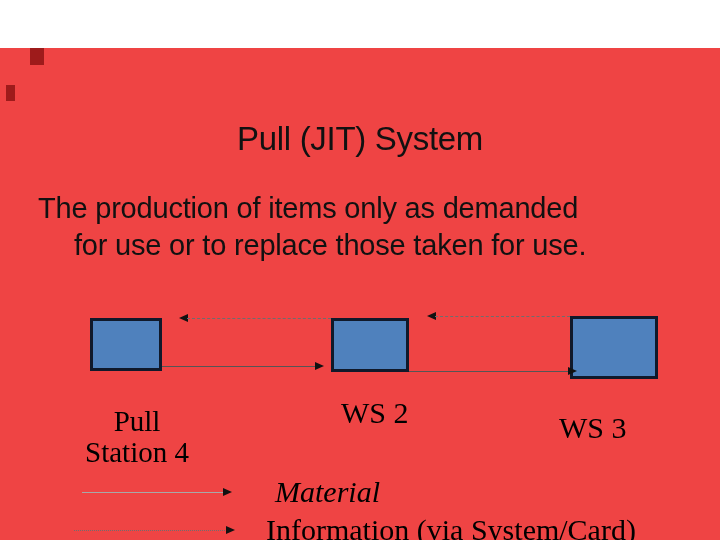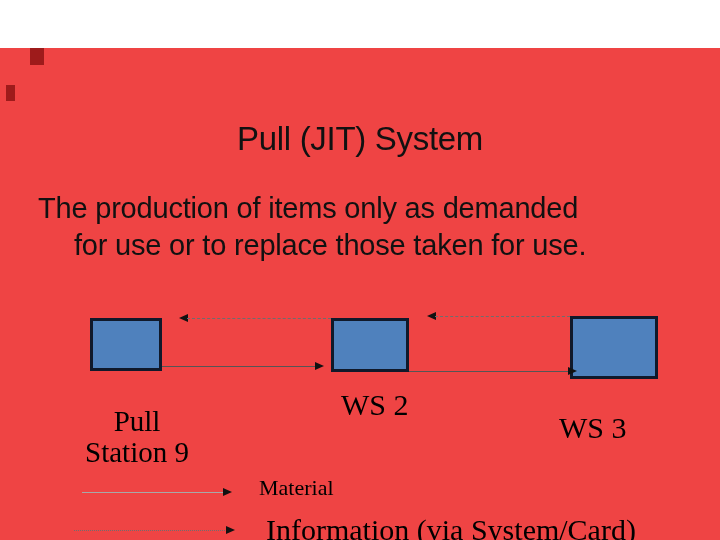--- a/index.html
+++ b/index.html
@@ -49,27 +49,27 @@
   .info-arrow-2 { left:427px; top:264px; width:143px; }
   .mat-arrow-1  { left:162px; top:314px; width:162px; }
   .mat-arrow-2  { left:409px; top:319px; width:168px; }
   .line-span-l  { left:8px; right:0; }
   .line-span-r  { left:0; right:8px; }
 
   
   .serif { font-family:"Liberation Serif", serif; color:#000; }
   .ws1-label { left:75px; top:358px; width:124px; text-align:center;
                font-size:29px; line-height:31px; }
-  .ws2-label { left:341px; top:340px; font-size:30px;text-align:right; }
+  .ws2-label { left:341px; top:348px; font-size:30px;text-align:right; }
   .ws3-label { left:559px; top:363px; font-size:30px; }
 
   
   .legend-mat-arrow  { left:82px; top:440px; width:150px; }
   .legend-info-arrow { left:74px; top:478px; width:161px; }
-  .legend-mat-text   { left:259px; top:427px; font-size:22px; white-space:nowrap; }
+  .legend-mat-text   { left:275px; top:427px; font-size:30px; white-space:nowrap;font-style:italic; }
   .legend-info-text  { left:266px; top:465px; font-size:30px; white-space:nowrap; }
 </style>
 </head>
 <body>
 
 <div class="slide">
 
   <div class="abs accent accent-top"></div>
   <div class="abs accent accent-left"></div>
 
@@ -95,21 +95,21 @@
     <span class="line solid-line line-span-r"></span>
     <span class="head head-right"></span>
   </div>
   <div class="abs arrow mat-arrow-2">
     <span class="line solid-line line-span-r"></span>
     <span class="head head-right"></span>
   </div>
 
   <div class="abs serif ws1-label">
     <div>Pull</div>
-    <div>Station 9</div>
+    <div>Station 4</div>
   </div>
   <div class="abs serif ws2-label">WS 2</div>
   <div class="abs serif ws3-label">WS 3</div>
 
   <div class="abs arrow legend-mat-arrow">
     <span class="line legend-solid line-span-r"></span>
     <span class="head head-right"></span>
   </div>
   <div class="abs serif legend-mat-text">Material</div>
 

